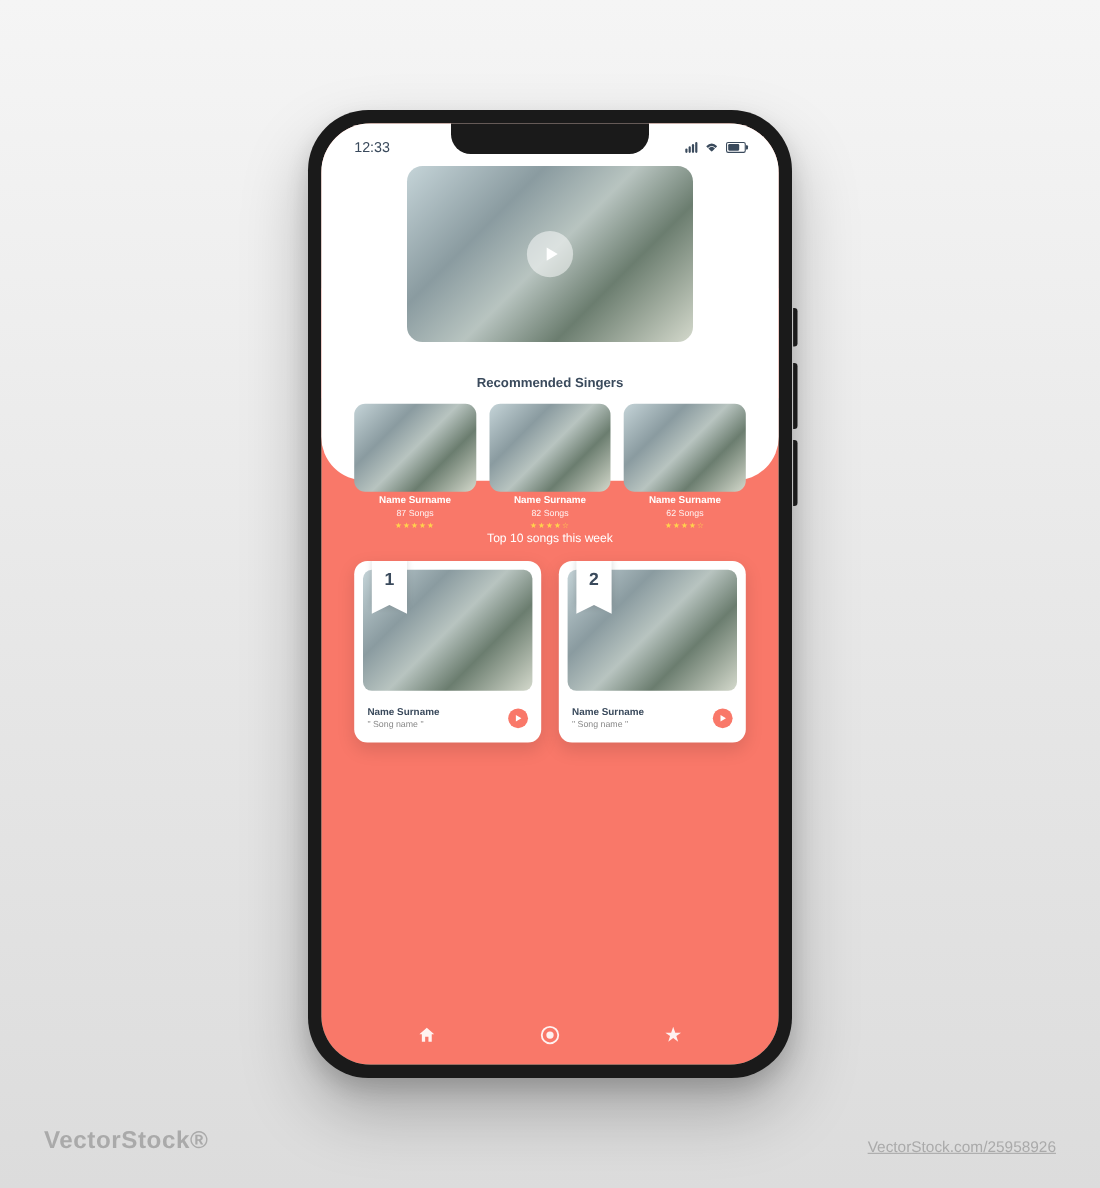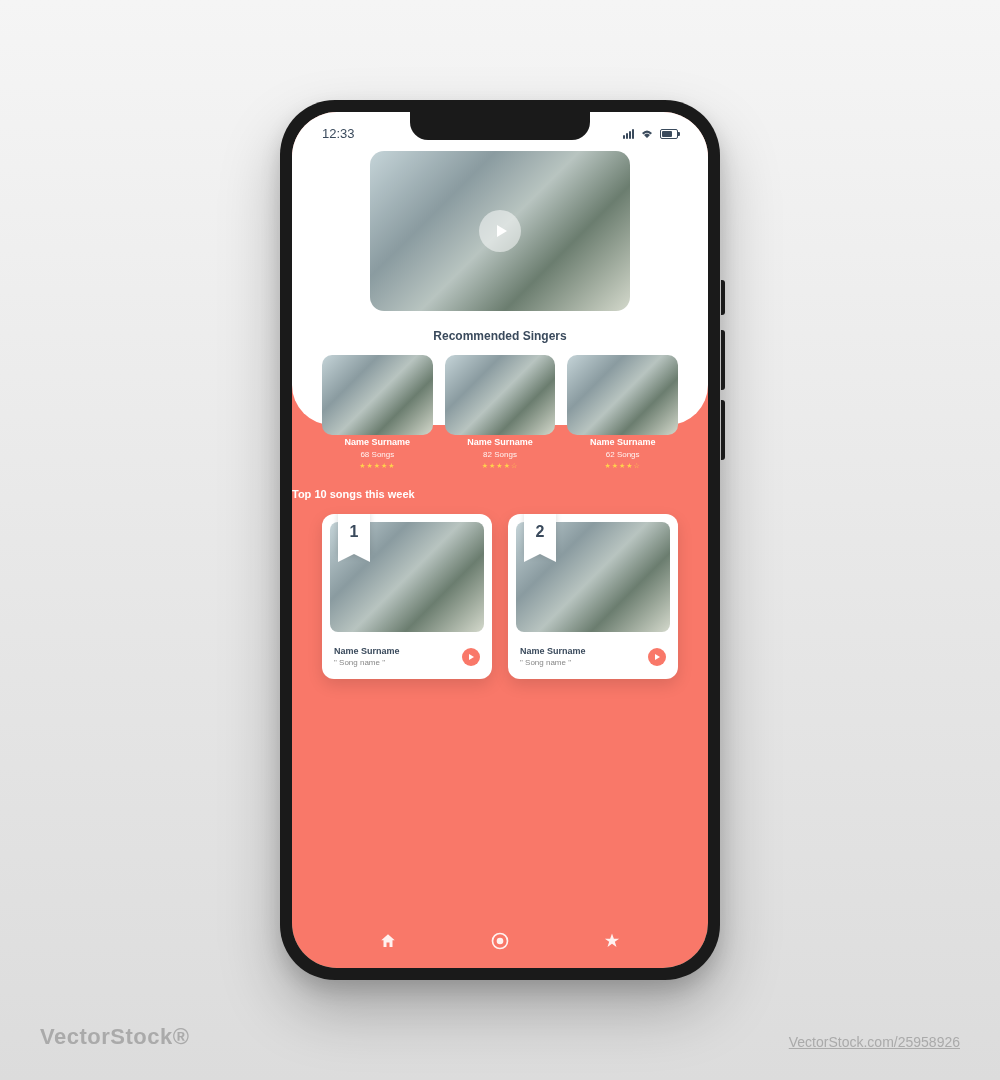--- a/index.html
+++ b/index.html
@@ -121,21 +121,21 @@
 }
 .play-btn::after {
   content: '';
   border-left: 10px solid #fff;
   border-top: 6px solid transparent;
   border-bottom: 6px solid transparent;
   margin-left: 3px;
 }
 .section-title {
   text-align: center;
-  margin: 18px 0 12px;
+  margin: 30px 0 12px;
   font-size: 12px;
   font-weight: 700;
   color: #3a4a5c;
 }
 .singers {
   display: flex;
   justify-content: space-between;
   gap: 12px;
   padding: 0 0 0;
 }
@@ -168,25 +168,25 @@
   color: #fff;
   opacity: 0.9;
   margin: 3px 0;
 }
 .stars {
   color: #ffd24d;
   font-size: 7px;
   letter-spacing: 1px;
 }
 .top-title {
-  text-align: left;
+  text-align: center;
   color: #fff;
   font-size: 11px;
-  font-weight: 700;
-  margin: 18px 0 14px;
+  font-weight: 400;
+  margin: 2px 0 14px;
 }
 .songs {
   display: flex;
   gap: 16px;
   padding: 0 30px;
 }
 .song-card {
   flex: 1;
   background: #fff;
   border-radius: 12px;
@@ -381,21 +381,21 @@
             </div>
           <div class="singer">
               <div class="singer-img"></div>
             </div>
         </div>
       </div>
 
       <div class="singers-meta">
         <div class="meta-col">
           <div class="singer-name">Name Surname</div>
-          <div class="singer-songs">68 Songs</div>
+          <div class="singer-songs">87 Songs</div>
           <div class="stars">★★★★★</div>
         </div>
         <div class="meta-col">
           <div class="singer-name">Name Surname</div>
           <div class="singer-songs">82 Songs</div>
           <div class="stars">★★★★☆</div>
         </div>
         <div class="meta-col">
           <div class="singer-name">Name Surname</div>
           <div class="singer-songs">62 Songs</div>

